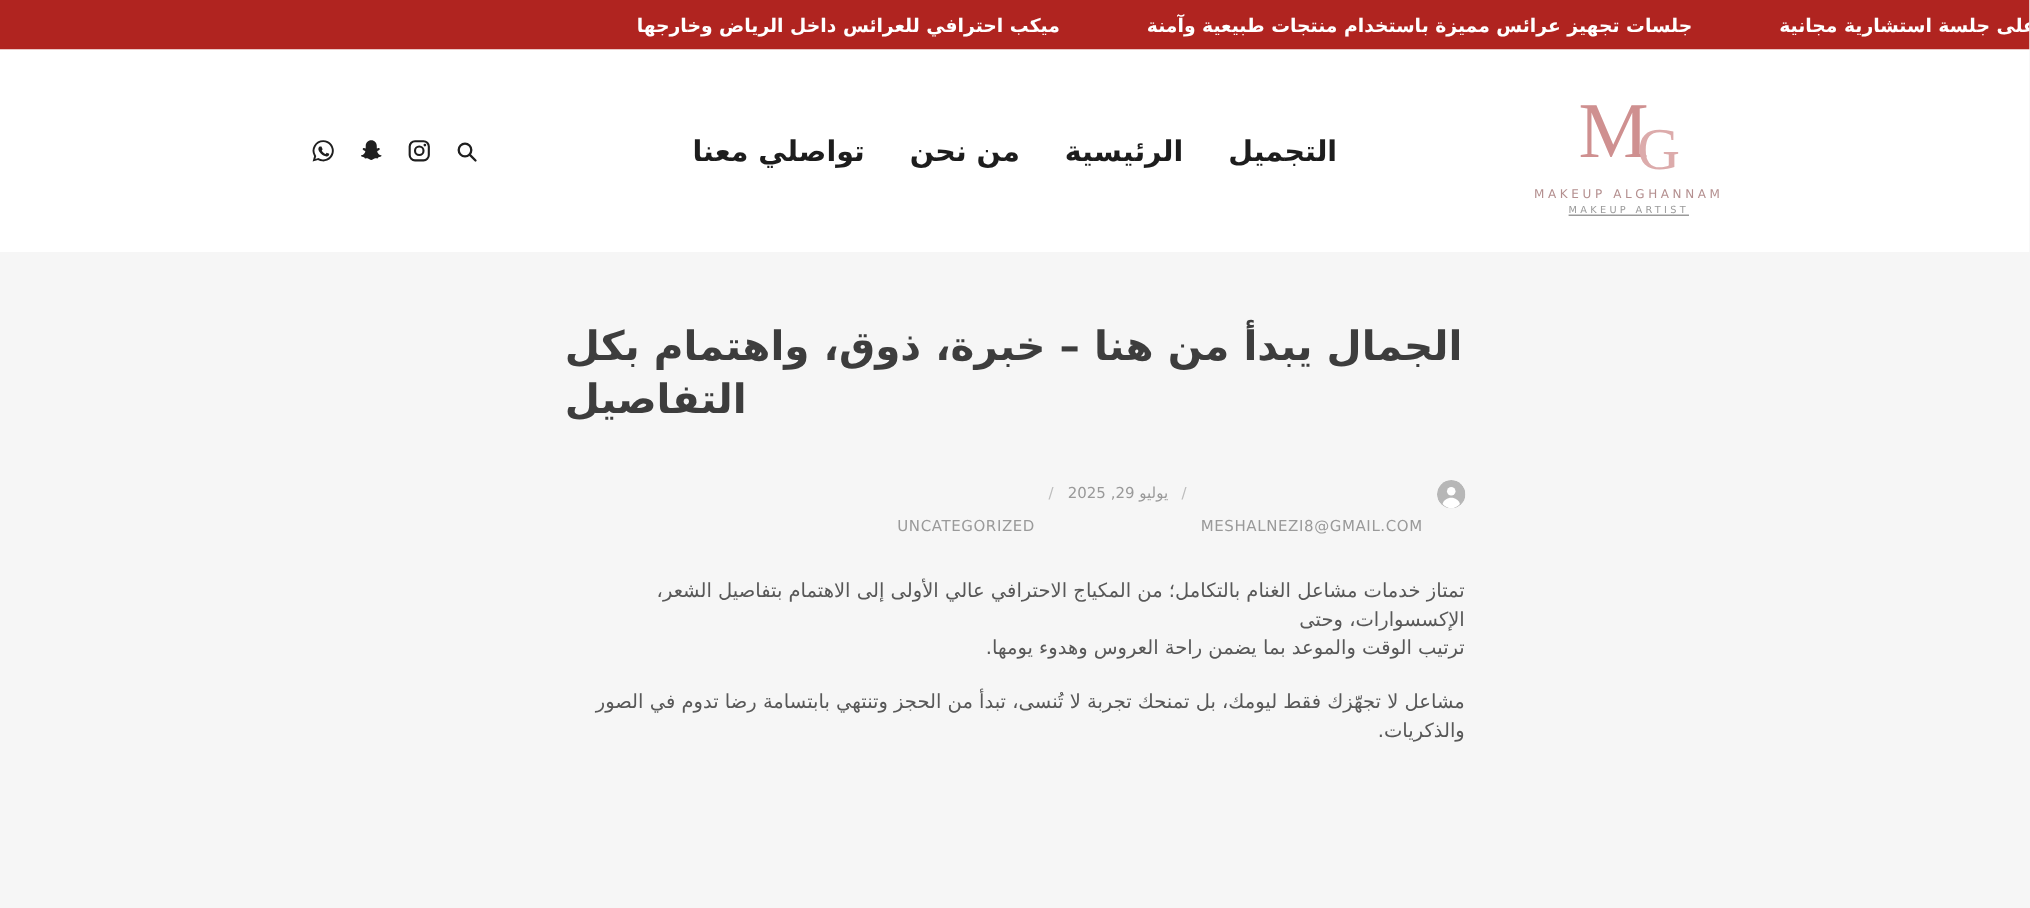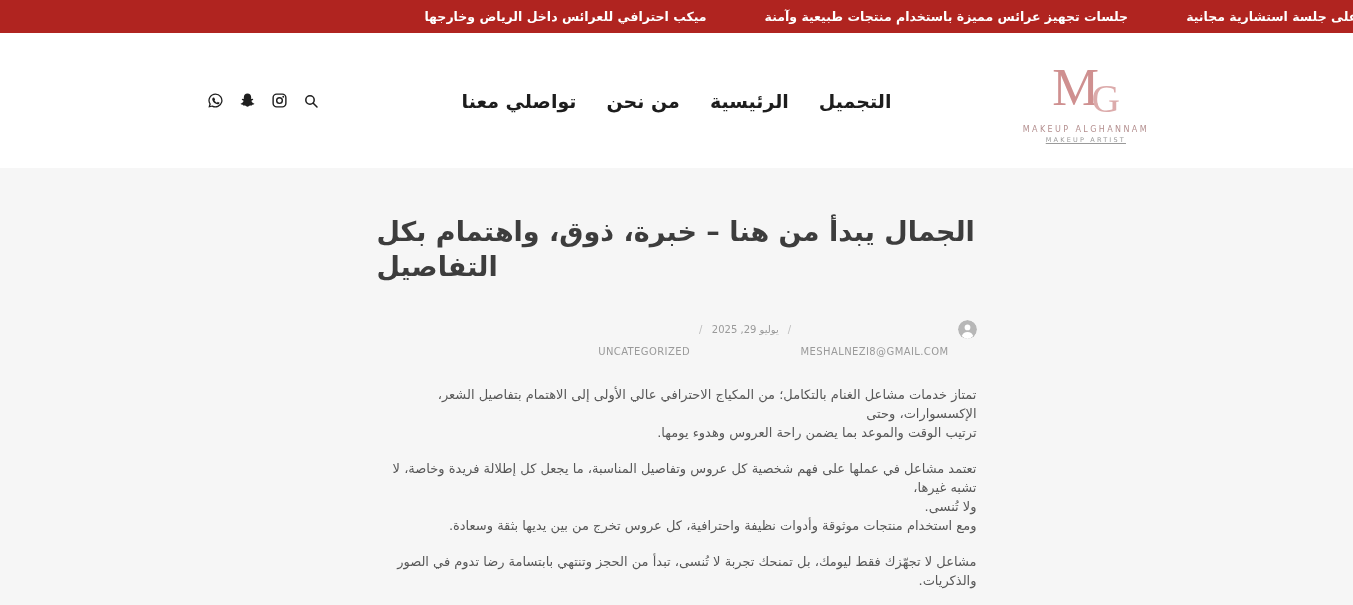--- a/index.html
+++ b/index.html
@@ -137,20 +137,17 @@
       <a href="#" class="meta-link">MESHALNEZI8@GMAIL.COM</a>
       <span class="sep">/</span>
       <span>يوليو 29, 2025</span>
       <span class="sep">/</span>
       <a href="#" class="meta-link">UNCATEGORIZED</a>
     </div>
 
     <div class="post-body">
         <p>تمتاز خدمات مشاعل الغنام بالتكامل؛ من المكياج الاحترافي عالي الأولى إلى الاهتمام بتفاصيل الشعر، الإكسسوارات، وحتى
 ترتيب الوقت والموعد بما يضمن راحة العروس وهدوء يومها.</p>
-        <p>تعتمد مشاعل في عملها على فهم شخصية كل عروس وتفاصيل المناسبة، ما يجعل كل إطلالة فريدة وخاصة، لا تشبه غيرها،
-ولا تُنسى.
-ومع استخدام منتجات موثوقة وأدوات نظيفة واحترافية، كل عروس تخرج من بين يديها بثقة وسعادة.</p>
         <p>مشاعل لا تجهّزك فقط ليومك، بل تمنحك تجربة لا تُنسى، تبدأ من الحجز وتنتهي بابتسامة رضا تدوم في الصور والذكريات.</p>
       </div>
 
   </article>
 </main>
 
 </body></html>

